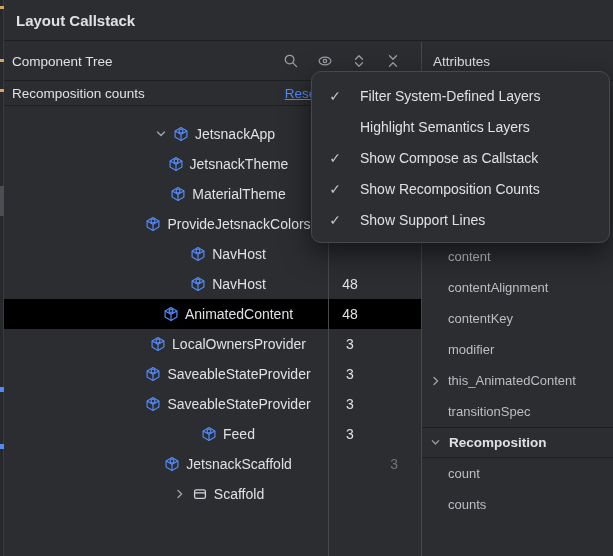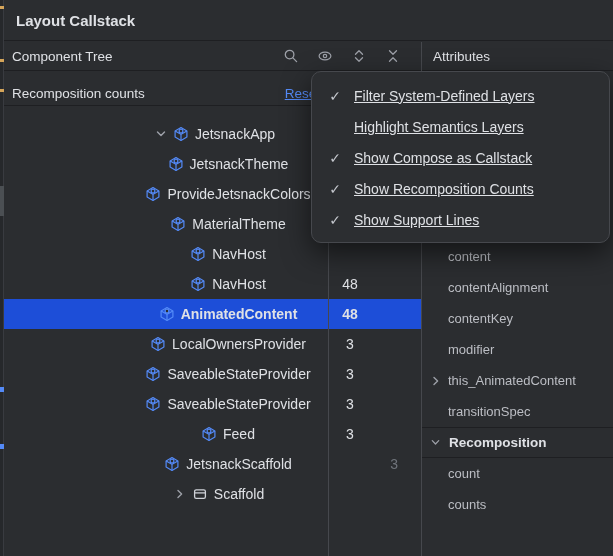--- a/index.html
+++ b/index.html
@@ -19,21 +19,21 @@
   
   .titlebar {
     position:absolute; left:4px; top:0; width:609px; height:41px;
     border-bottom:1px solid #1e1f22;
     display:flex; align-items:center; padding-left:12px;
     font-size:15px; font-weight:bold; color:#dfe1e5;
   }
 
   
   .pane-header {
-    position:absolute; top:42px; height:29px;
+    position:absolute; top:42px; height:39px;
     border-bottom:1px solid #1e1f22;
     display:flex; align-items:center; font-size:13.5px; color:#dfe1e5;
   }
   .tree-header { left:4px; width:417px; padding-left:8px; }
   .attr-header { left:422px; width:191px; padding-left:11px; }
 
   .toolbar { margin-left:auto; display:flex; align-items:center; gap:18px; padding-right:20px; }
   .tb-icon { width:16px; height:16px; cursor:pointer; display:block; }
   .tb-icon svg { display:block; }
 
@@ -45,21 +45,21 @@
   }
   .reset-link { position:absolute; right:101px; color:#548af7; text-decoration:underline; font-size:13.5px; cursor:pointer; }
 
   
   .sep-counts { position:absolute; left:328px; top:116px; width:1px; height:440px; background:#46484d; z-index:4; }
   .sep-attrs  { position:absolute; left:421px; top:42px; width:1px; height:514px; background:#46484d; z-index:4; }
 
   
   .tree { position:absolute; left:0; top:119px; width:421px; }
   .tree-row { position:relative; height:30px; display:flex; align-items:center; font-size:14px; color:#dfe1e5; cursor:pointer;justify-content:center; }
-  .tree-row.selected { background:#1d4ed8;font-weight:bold; }
+  .tree-row.selected { background:#000000; }
   .tree-row .chev-slot { width:18px; height:12px; display:flex; align-items:center; justify-content:center; flex:none; }
   .tree-row.level-0 { padding-left:6px; }
   .tree-row.level-1 { padding-left:14px; }
   .node-icon { width:16px; height:16px; margin-left:3px; flex:none; }
   .node-icon svg { display:block; }
   .tree-row .label { margin-left:6px; white-space:nowrap; }
   .tree-row .count { position:absolute; left:326px; width:48px; text-align:center; font-size:14px; color:#dfe1e5; }
   .tree-row .skips { position:absolute; left:372px; width:26px; text-align:right; font-size:14px; color:#6f737a; }
 
   
@@ -77,21 +77,21 @@
 
   
   .popup {
     position:absolute; left:311px; top:71px; width:299px; height:172px;
     background:#2c2e31; border:1px solid #46484d; border-radius:10px;
     box-shadow:0 10px 28px rgba(0,0,0,0.55);
     z-index:50; padding:8px 0;
   }
   .menu-item { height:31px; display:flex; align-items:center; font-size:14px; color:#dfe1e5; cursor:pointer; }
   .menu-item .check { width:20px; margin-left:13px; text-align:center; color:#c4c7cd; font-size:14px; flex:none; }
-  .menu-item .label { margin-left:9px; white-space:nowrap;text-decoration:underline; }
+  .menu-item .label { margin-left:15px; white-space:nowrap; }
 </style>
 </head>
 <body>
 
 <div class="stripe">
   <div class="mark" style="top:6px;height:3px;background:#d5a55a;"></div>
   <div class="mark" style="top:59px;height:3px;background:#d5a55a;"></div>
   <div class="mark" style="top:89px;height:3px;background:#d5a55a;"></div>
   <div class="mark" style="top:186px;height:30px;background:#4b4f53;"></div>
   <div class="mark" style="top:387px;height:5px;background:#548af7;"></div>
@@ -177,34 +177,34 @@
   </div>
     <div class="tree-row level-1">
     <span class="chev-slot"></span>
     <span class="node-icon">
         <svg width="16" height="16" viewBox="0 0 16 16">
           <path d="M8 1.6 L13.9 4.9 V11.1 L8 14.4 L2.1 11.1 V4.9 Z" fill="none" stroke="#548af7" stroke-width="1.2" stroke-linejoin="round"></path>
           <path d="M2.1 4.9 L8 8.2 L13.9 4.9 M8 8.2 V14.4" fill="none" stroke="#548af7" stroke-width="1.2"></path>
           <circle cx="8" cy="5.1" r="1.9" fill="#2b2d30" stroke="#548af7" stroke-width="1.2"></circle>
         </svg>
       </span>
+    <span class="label">MaterialTheme</span>
+    <span class="count"></span>
+    <span class="skips"></span>
+  </div>
+    <div class="tree-row level-1">
+    <span class="chev-slot"></span>
+    <span class="node-icon">
+        <svg width="16" height="16" viewBox="0 0 16 16">
+          <path d="M8 1.6 L13.9 4.9 V11.1 L8 14.4 L2.1 11.1 V4.9 Z" fill="none" stroke="#548af7" stroke-width="1.2" stroke-linejoin="round"></path>
+          <path d="M2.1 4.9 L8 8.2 L13.9 4.9 M8 8.2 V14.4" fill="none" stroke="#548af7" stroke-width="1.2"></path>
+          <circle cx="8" cy="5.1" r="1.9" fill="#2b2d30" stroke="#548af7" stroke-width="1.2"></circle>
+        </svg>
+      </span>
     <span class="label">ProvideJetsnackColors</span>
-    <span class="count"></span>
-    <span class="skips"></span>
-  </div>
-    <div class="tree-row level-1">
-    <span class="chev-slot"></span>
-    <span class="node-icon">
-        <svg width="16" height="16" viewBox="0 0 16 16">
-          <path d="M8 1.6 L13.9 4.9 V11.1 L8 14.4 L2.1 11.1 V4.9 Z" fill="none" stroke="#548af7" stroke-width="1.2" stroke-linejoin="round"></path>
-          <path d="M2.1 4.9 L8 8.2 L13.9 4.9 M8 8.2 V14.4" fill="none" stroke="#548af7" stroke-width="1.2"></path>
-          <circle cx="8" cy="5.1" r="1.9" fill="#2b2d30" stroke="#548af7" stroke-width="1.2"></circle>
-        </svg>
-      </span>
-    <span class="label">MaterialTheme</span>
     <span class="count"></span>
     <span class="skips"></span>
   </div>
     <div class="tree-row level-1">
     <span class="chev-slot"></span>
     <span class="node-icon">
         <svg width="16" height="16" viewBox="0 0 16 16">
           <path d="M8 1.6 L13.9 4.9 V11.1 L8 14.4 L2.1 11.1 V4.9 Z" fill="none" stroke="#548af7" stroke-width="1.2" stroke-linejoin="round"></path>
           <path d="M2.1 4.9 L8 8.2 L13.9 4.9 M8 8.2 V14.4" fill="none" stroke="#548af7" stroke-width="1.2"></path>
           <circle cx="8" cy="5.1" r="1.9" fill="#2b2d30" stroke="#548af7" stroke-width="1.2"></circle>

